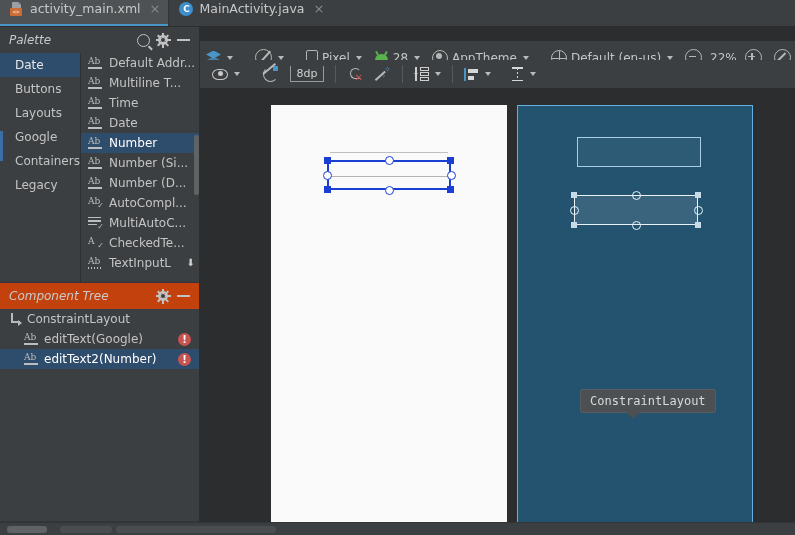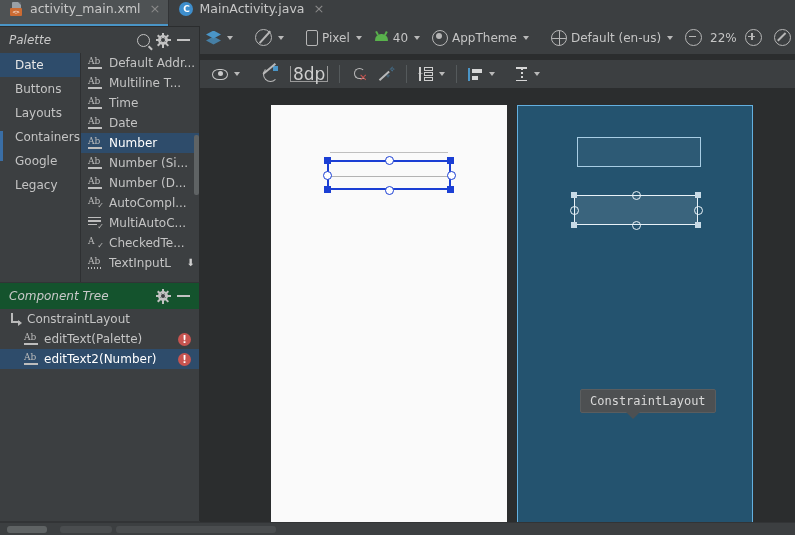--- a/index.html
+++ b/index.html
@@ -29,21 +29,21 @@
                   border-radius:1px;}
   .ico-xml .sheet:after{content:"";position:absolute;right:0;top:0;border-top:3px solid #5c6063;
                         border-left:3px solid transparent;}
   .ico-xml .badge{position:absolute;left:0;bottom:0;width:12px;height:8px;background:#cc6b33;
                   border-radius:1px;color:#fff;font-size:6px;line-height:8px;text-align:center;
                   font-family:"DejaVu Sans Mono","Liberation Mono",monospace;}
   .ico-java{width:14px;height:14px;border-radius:50%;background:#3e8ecc;color:#ffffff;
             font-size:9px;line-height:14px;text-align:center;font-weight:bold;flex:0 0 auto;}
 
   
-  .tb1{position:absolute;left:200px;top:21px;width:595px;height:33px;background:#3c3f41;
+  .tb1{position:absolute;left:200px;top:41px;width:595px;height:33px;background:#3c3f41;
        display:flex;align-items:center;box-sizing:border-box;}
   .tb2{position:absolute;left:200px;top:60px;width:595px;height:29px;background:#3c3f41;
        border-bottom:1px solid #2b2d2e;display:flex;align-items:center;box-sizing:border-box;}
   .tbitem{display:flex;align-items:center;gap:4px;padding:0 6px;height:24px;color:#c5c5c5;
           font-size:12px;white-space:nowrap;}
   .caret{width:0;height:0;border-left:3.5px solid transparent;border-right:3.5px solid transparent;
          border-top:4px solid #b9b9b9;margin-left:2px;}
   .vsep{width:1px;height:18px;background:#555a5c;margin:0 5px;}
 
   .ico-layers{width:15px;height:14px;position:relative;}
@@ -84,21 +84,21 @@
               border-radius:50% 50% 50% 50%/60% 60% 60% 60%;box-sizing:border-box;}
   .ico-eye .p{position:absolute;left:5.5px;top:2.8px;width:5px;height:5px;border-radius:50%;background:#c9c9c9;}
   .ico-noconst{width:16px;height:16px;position:relative;}
   .ico-noconst .arc{position:absolute;left:1px;top:1px;width:13px;height:13px;border:1.5px solid #b9b9b9;
                     border-radius:50%;border-right-color:transparent;border-top-color:transparent;}
   .ico-noconst .sq{position:absolute;right:0px;top:0px;width:5px;height:5px;background:#4a95c7;}
   .ico-noconst .sl{position:absolute;left:1px;top:7px;width:16px;height:1.5px;background:#b9b9b9;
                    transform:rotate(-40deg);transform-origin:left;}
   .dpbox{display:inline-flex;align-items:center;justify-content:center;min-width:34px;height:16px;
          border-left:1.5px solid #9a9a9a;border-right:1.5px solid #9a9a9a;border-bottom:1.5px solid #9a9a9a;
-         border-top:none;font-size:17px;color:#cfcfcf;padding:0 2px;box-sizing:border-box;}
+         border-top:none;font-size:11px;color:#cfcfcf;padding:0 2px;box-sizing:border-box;}
   .ico-clearc{width:16px;height:15px;position:relative;}
   .ico-clearc .hook{position:absolute;left:3px;top:1px;width:9px;height:9px;border:1.5px solid #b9b9b9;
                     border-radius:50% 50% 0 50%;border-right-color:transparent;}
   .ico-clearc .x{position:absolute;right:0px;bottom:0px;color:#c75450;font-size:10px;line-height:8px;
                  font-weight:bold;}
   .ico-magic{width:16px;height:15px;position:relative;}
   .ico-magic .wand{position:absolute;left:1px;bottom:1px;width:13px;height:1.8px;background:#b9b9b9;
                    transform:rotate(-42deg);transform-origin:left bottom;}
   .ico-magic .s1,.ico-magic .s2{position:absolute;color:#4a95c7;font-size:8px;line-height:8px;}
   .ico-magic .s1{right:0px;top:-1px;}
@@ -161,21 +161,21 @@
   .ico-ab .ck{position:absolute;right:-1px;bottom:0px;color:#bdbdbd;font-size:8px;line-height:8px;}
   .ico-lines{width:15px;height:13px;position:relative;flex:0 0 auto;}
   .ico-lines i{position:absolute;left:0;height:1.6px;background:#bdbdbd;}
   .ico-lines i:nth-child(1){top:0;width:13px;}
   .ico-lines i:nth-child(2){top:3.5px;width:13px;}
   .ico-lines i:nth-child(3){top:7px;width:9px;}
   .ico-lines .ck{position:absolute;right:-1px;bottom:-1px;color:#bdbdbd;font-size:8px;line-height:8px;}
   .dlarrow{margin-left:auto;margin-right:4px;color:#cfcfcf;font-size:10px;line-height:10px;}
 
   
-  .ctree{position:absolute;left:0;top:282px;width:200px;height:240px;background:#14532d;
+  .ctree{position:absolute;left:0;top:282px;width:200px;height:240px;background:#c2410c;
          border-right:1px solid #2b2d2e;border-top:1px solid #323436;box-sizing:border-box;}
   .ctbody{position:absolute;left:0;right:0;top:26px;bottom:0;background:#3c3f41;}
   .ctrow{height:20px;display:flex;align-items:center;gap:5px;font-size:12px;color:#c4c4c4;padding-right:8px;}
   .ctrow.sel{background:#2e4c6b;color:#ffffff;}
   .ctrow .lbl{flex:1;white-space:nowrap;}
   .ico-cl{width:14px;height:12px;position:relative;flex:0 0 auto;}
   .ico-cl .v{position:absolute;left:3px;top:0;width:1.6px;height:8px;background:#b9b9b9;}
   .ico-cl .h{position:absolute;left:3px;bottom:2px;width:9px;height:1.6px;background:#b9b9b9;}
   .ico-cl .ar{position:absolute;right:0px;bottom:-0.5px;border-left:4px solid #b9b9b9;
               border-top:3px solid transparent;border-bottom:3px solid transparent;}
@@ -270,21 +270,21 @@
       <span class="ico-phone"></span>
       <span>Pixel</span>
       <span class="caret"></span>
     </div>
     <div class="tbitem">
       <span class="ico-droid">
         <span class="a1"></span>
           <span class="a2"></span>
           <span class="head"></span>
       </span>
-      <span>40</span>
+      <span>28</span>
       <span class="caret"></span>
     </div>
     <div class="tbitem">
       <span class="ico-theme"></span>
       <span>AppTheme</span>
       <span class="caret"></span>
     </div>
     <div class="vsep"></div>
     <div class="tbitem">
       <span class="ico-globe"></span>
@@ -396,24 +396,24 @@
         <div class="catitem sel">
           <span>Date</span>
           </div>
         <div class="catitem">
           <span>Buttons</span>
           </div>
         <div class="catitem">
           <span>Layouts</span>
           </div>
         <div class="catitem">
+          <span>Google</span>
+          </div>
+        <div class="catitem">
           <span>Containers</span>
-          </div>
-        <div class="catitem">
-          <span>Google</span>
           </div>
         <div class="catitem">
           <span>Legacy</span>
           </div>
       </div>
       <div class="palitems">
         <div class="palrow">
           <span class="ico-ab">
               <span class="tx">Ab</span>
               <span class="ul"></span>
@@ -522,21 +522,21 @@
             <span class="h"></span>
             <span class="ar"></span>
         </span>
         <span class="lbl">ConstraintLayout</span>
       </div>
       <div class="ctrow" style="padding-left:24px">
         <span class="ico-ab">
             <span class="tx">Ab</span>
             <span class="ul"></span>
           </span>
-        <span class="lbl">editText(Palette)</span>
+        <span class="lbl">editText(Google)</span>
         <span class="ico-err">!</span>
       </div>
       <div class="ctrow sel" style="padding-left:24px">
         <span class="ico-ab">
             <span class="tx">Ab</span>
             <span class="ul"></span>
           </span>
         <span class="lbl">editText2(Number)</span>
         <span class="ico-err">!</span>
       </div>

